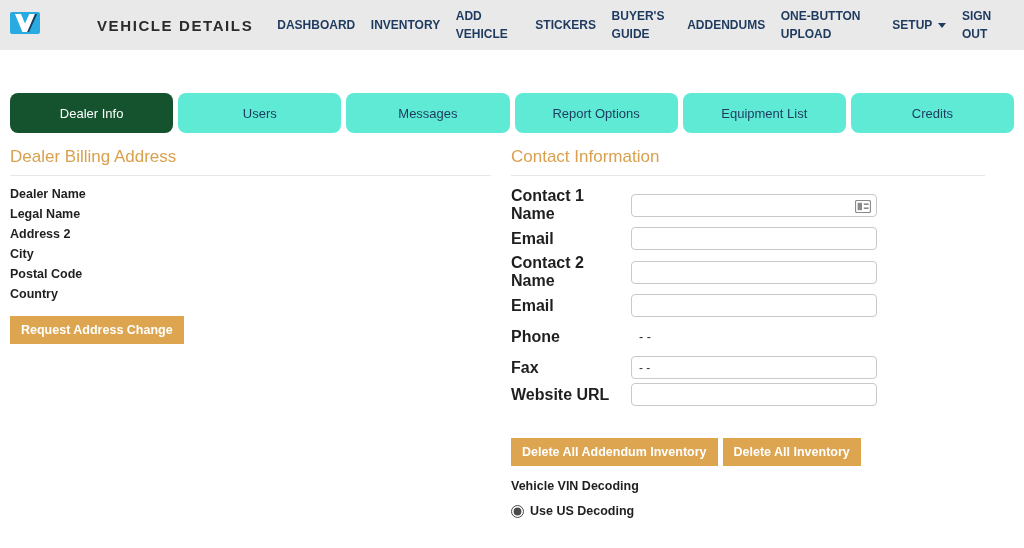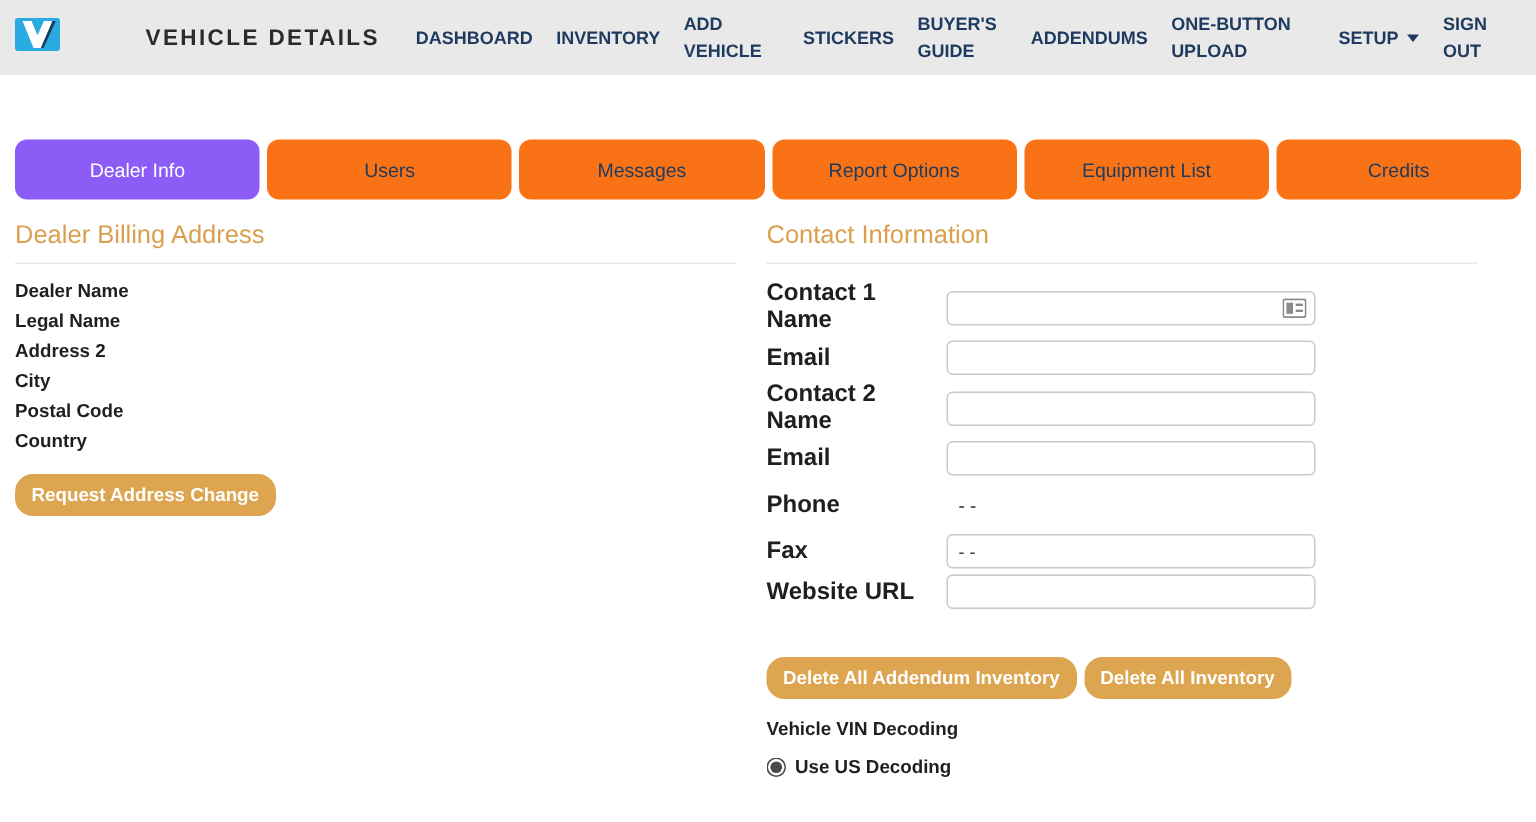--- a/index.html
+++ b/index.html
@@ -36,41 +36,41 @@
   .nav-link.with-caret { display:flex; align-items:center; }
   .caret-down {
     width:0; height:0; display:inline-block; margin-left:6px;
     border-left:4px solid transparent; border-right:4px solid transparent;
     border-top:5px solid #1E3A5F;
   }
 
   
   .tabbar { margin:43px 10px 0 10px; display:flex; gap:5px; }
   .tab {
-    flex:1; height:40px; background:#f97316; border-radius:8px;
+    flex:1; height:40px; background:#5eead4; border-radius:8px;
     display:flex; align-items:center; justify-content:center;
     font-size:13px; color:#1E3A5F; cursor:pointer;
   }
-  .tab.active { background:#8b5cf6; color:#ffffff; }
+  .tab.active { background:#14532d; color:#ffffff; }
 
   
   .content { display:flex; margin-top:14px; }
   .col-left  { margin-left:10px; width:481px; }
   .col-right { margin-left:20px; width:474px; }
 
   .section-heading {
     margin:0 0 11px 0; font-size:17px; font-weight:normal; color:#D9A04F;
     padding-bottom:8px; border-bottom:1px solid #E7E7E7;
   }
 
   
   .billing-label { font-size:12.5px; font-weight:bold; color:#1f1f1f; height:20px; }
 
   .btn {
-    background:#DDA54F; color:#ffffff; border:none; border-radius:12px;
+    background:#DDA54F; color:#ffffff; border:none; border-radius:0;
     font-weight:bold; font-size:12.5px; padding:7px 11px; cursor:pointer;
     font-family:inherit;
   }
   .request-btn { margin-top:9px; }
 
   
   .form-row { display:flex; align-items:center; margin-bottom:4px; min-height:23px; }
   .form-row.gap-lg { margin-top:8px; margin-bottom:8px; }
   .form-label { width:120px; font-size:16px; font-weight:bold; color:#1f1f1f; flex:0 0 120px; }
   .input-wrap { position:relative; width:246px; }

